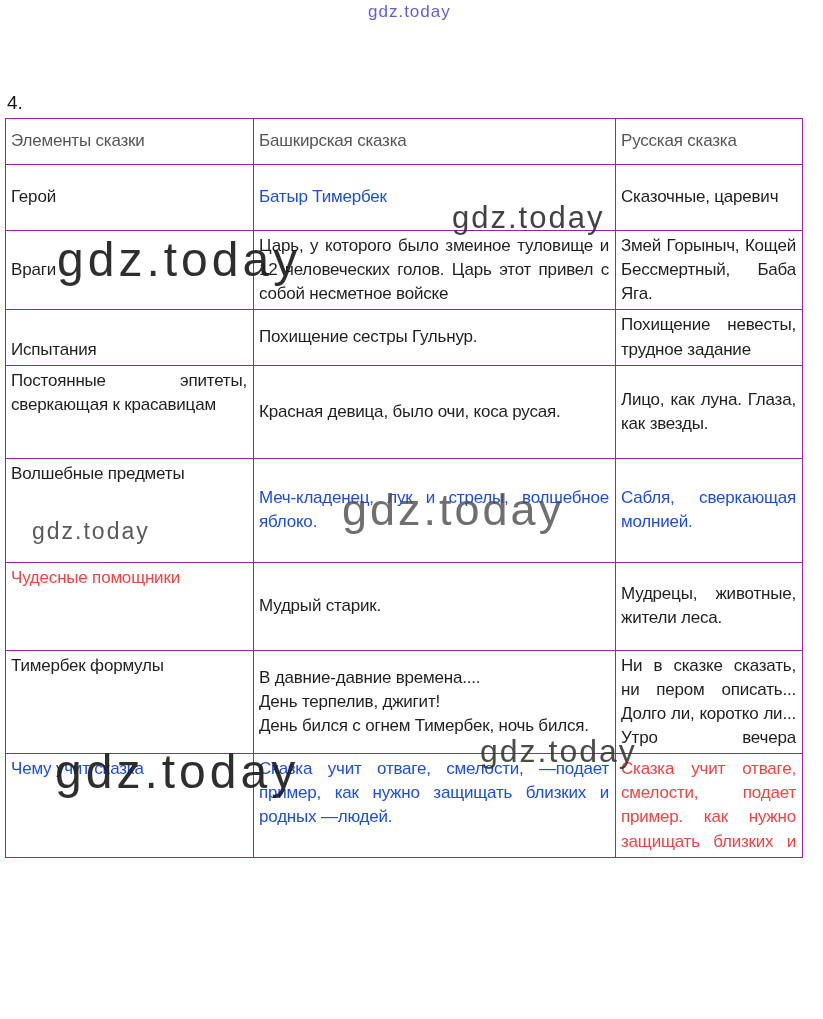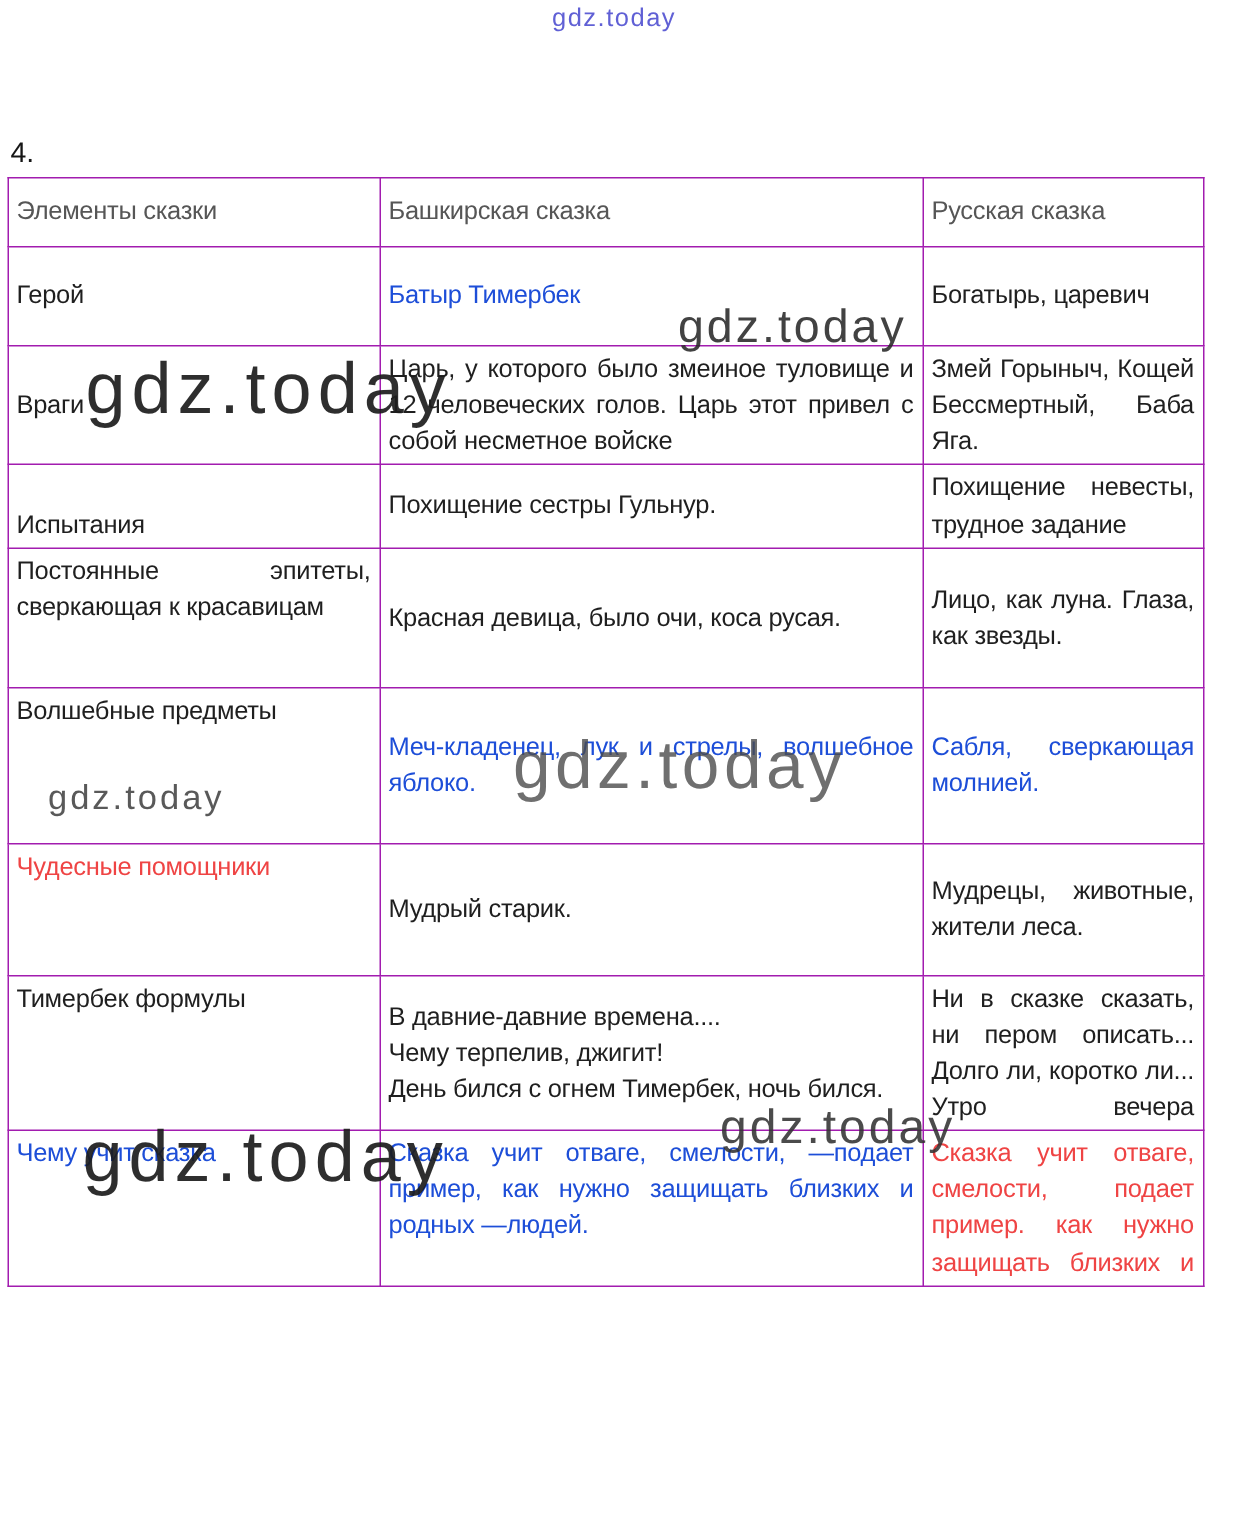--- a/index.html
+++ b/index.html
@@ -82,21 +82,21 @@
   <tbody>
       <tr style="height:46px">
     <td class="hdr va-m">Элементы сказки</td>
     <td class="hdr va-m">Башкирская сказка</td>
     <td class="hdr va-m">Русская сказка</td>
   </tr>
 
   <tr style="height:66px">
     <td class="dark va-m">Герой</td>
     <td class="faded va-m">Батыр Тимербек</td>
-    <td class="dark va-m">Богатырь, царевич</td>
+    <td class="dark va-m">Сказочные, царевич</td>
   </tr>
 
   <tr style="height:73px">
     <td class="dark va-m">Враги</td>
     <td class="dark va-m jst">Царь, у которого было змеиное туловище и 12 человеческих голов. Царь этот привел с собой несметное  войске</td>
     <td class="dark va-m jst">Змей Горыныч, Кощей Бессмертный, Баба Яга.</td>
   </tr>
 
   <tr style="height:45px">
     <td class="dark va-b">Испытания</td>
@@ -119,21 +119,21 @@
   <tr style="height:88px">
     <td class="semi va-t">Чудесные помощники</td>
     <td class="dark va-m">Мудрый старик.</td>
     <td class="dark va-m jst">Мудрецы, животные, жители леса.</td>
   </tr>
 
   <tr style="height:100px">
     <td class="dark va-t">Тимербек формулы</td>
     <td class="dark va-m">
       <div>В давние-давние времена....</div>
-      <div>Чему терпелив, джигит!</div>
+      <div>День терпелив, джигит!</div>
       <div>День бился с огнем Тимербек, ночь бился.</div>
     </td>
     <td class="dark va-m jl">Ни в сказке сказать, ни пером описать... Долго ли, коротко ли... Утро вечера</td>
   </tr>
 
 
   <tr style="height:97px">
     <td class="faded va-t">Чему учит сказка</td>
     <td class="faded va-t jst">Сказка учит отваге, смелости, —подает пример, как нужно защищать близких и родных —людей.</td>
     <td class="semi va-t jl">Сказка учит отваге, смелости, подает пример. как нужно защищать близких и</td>

